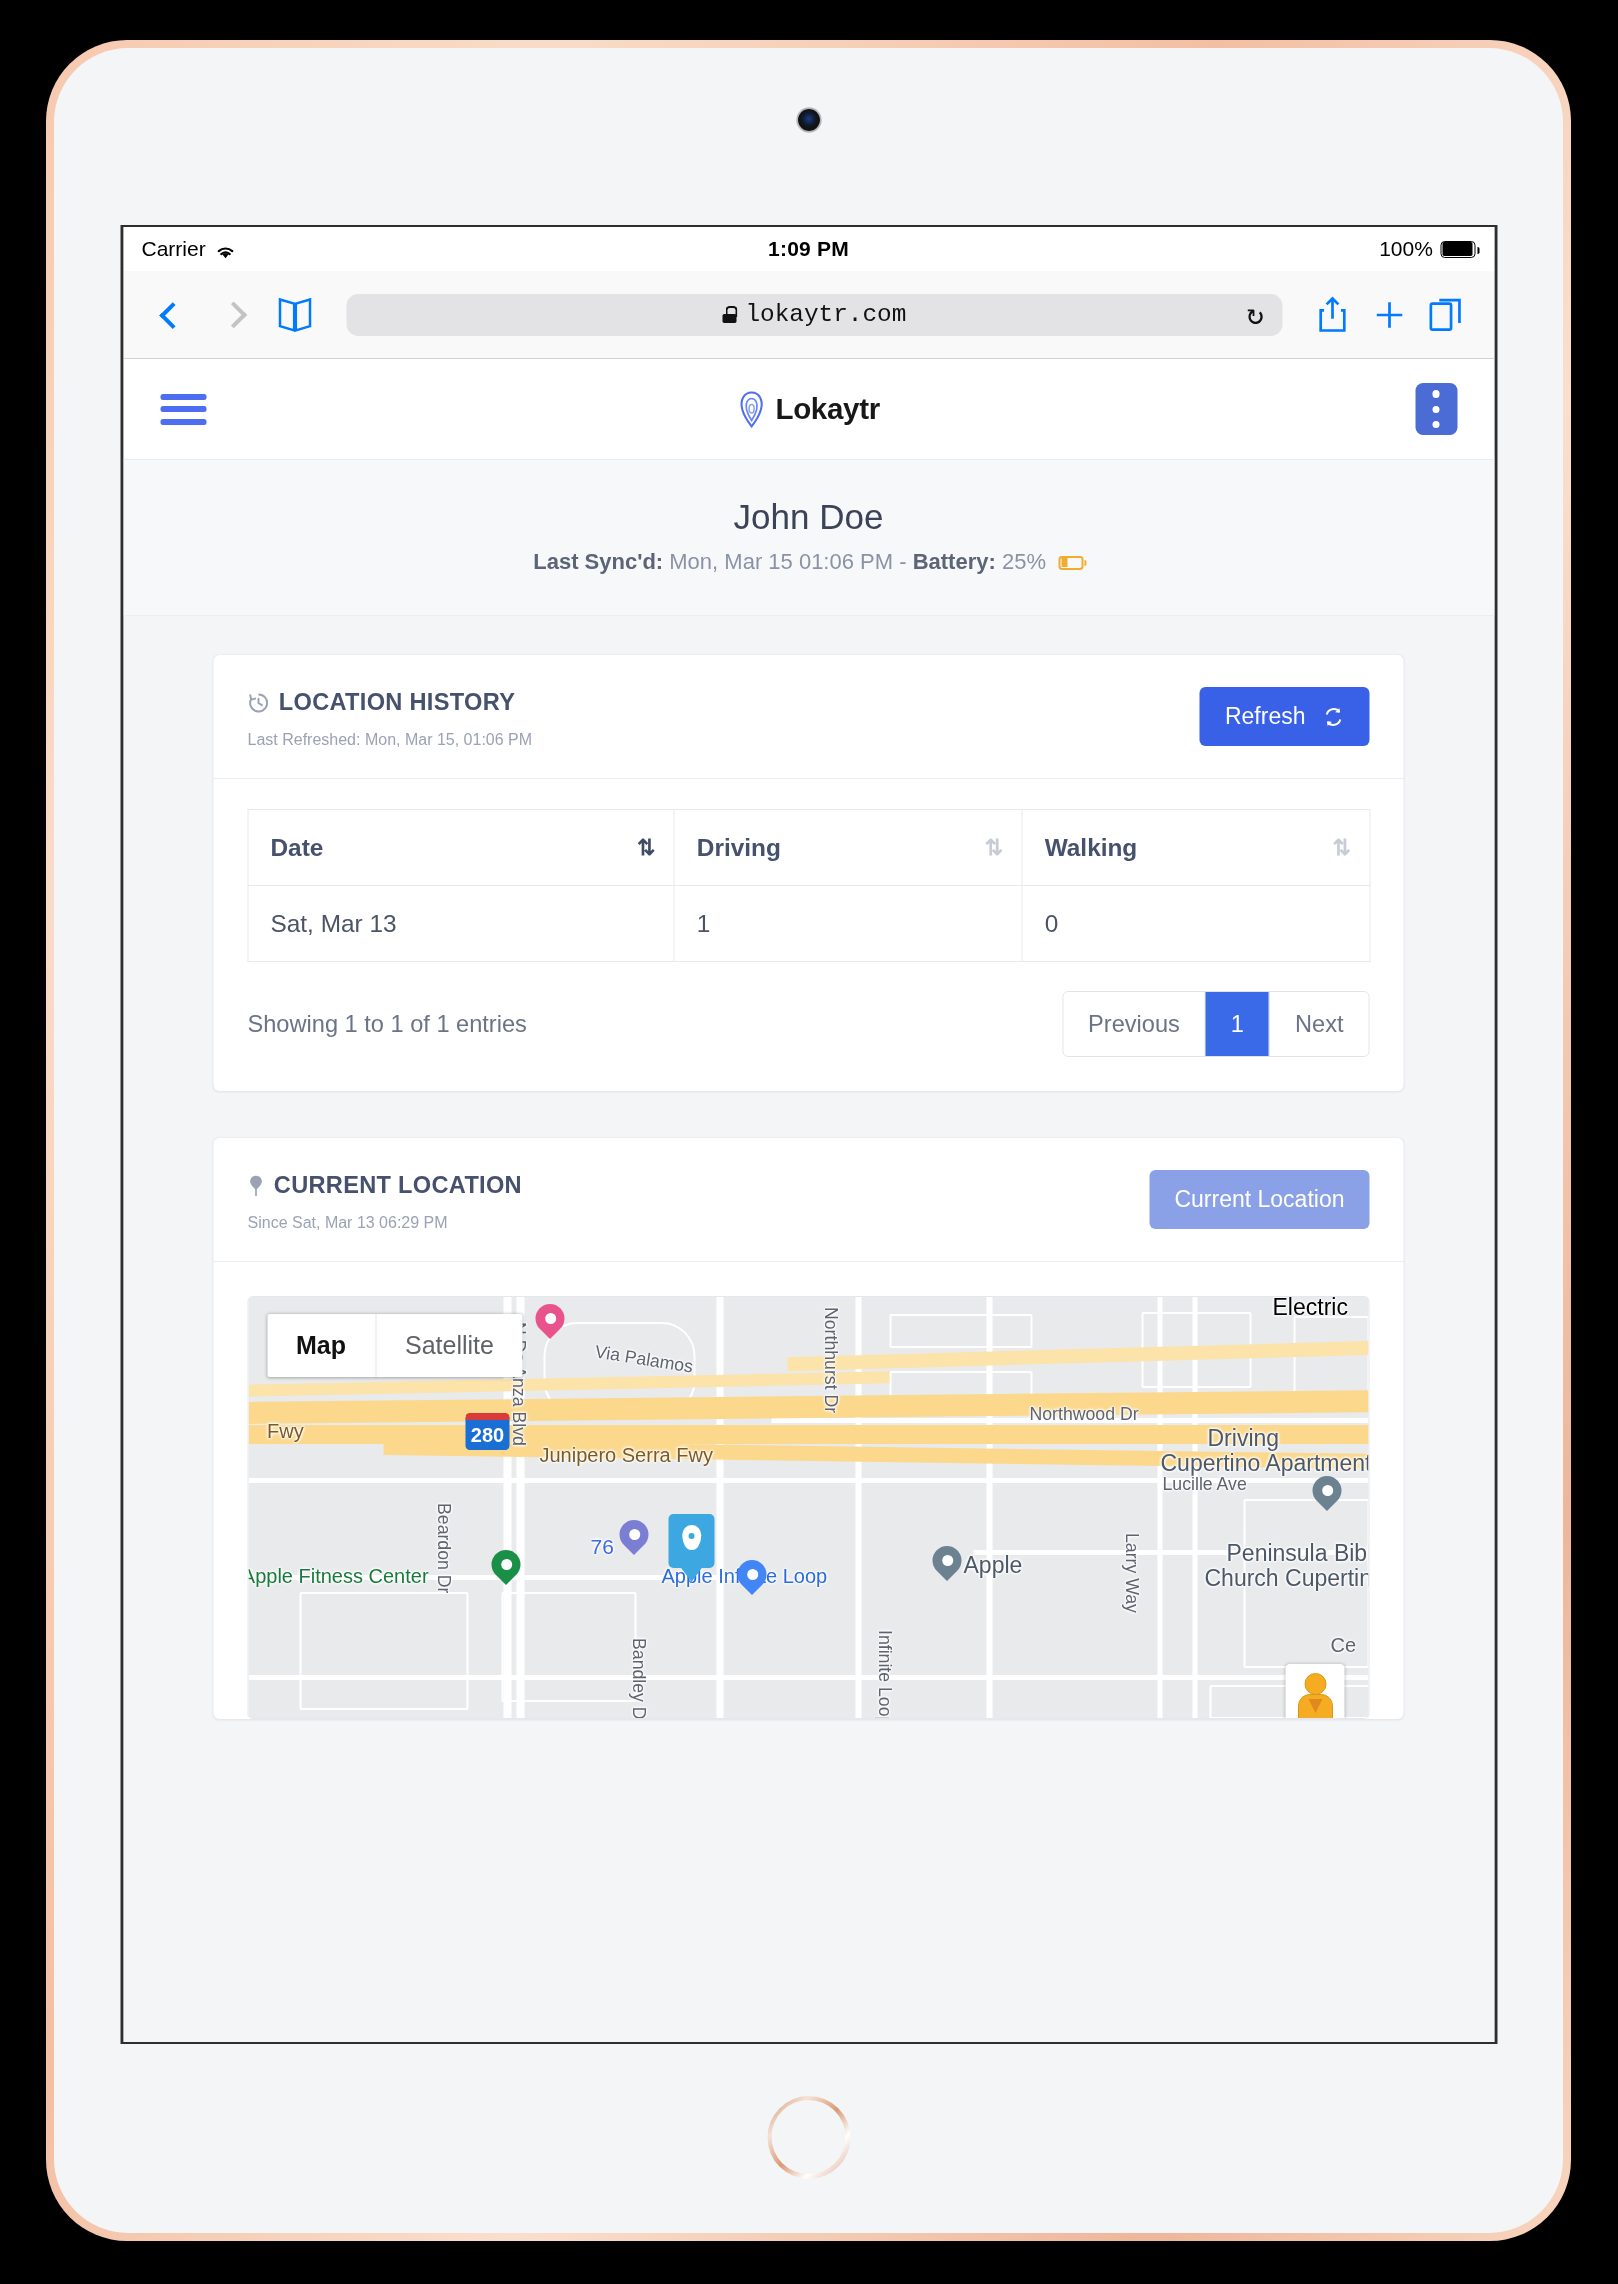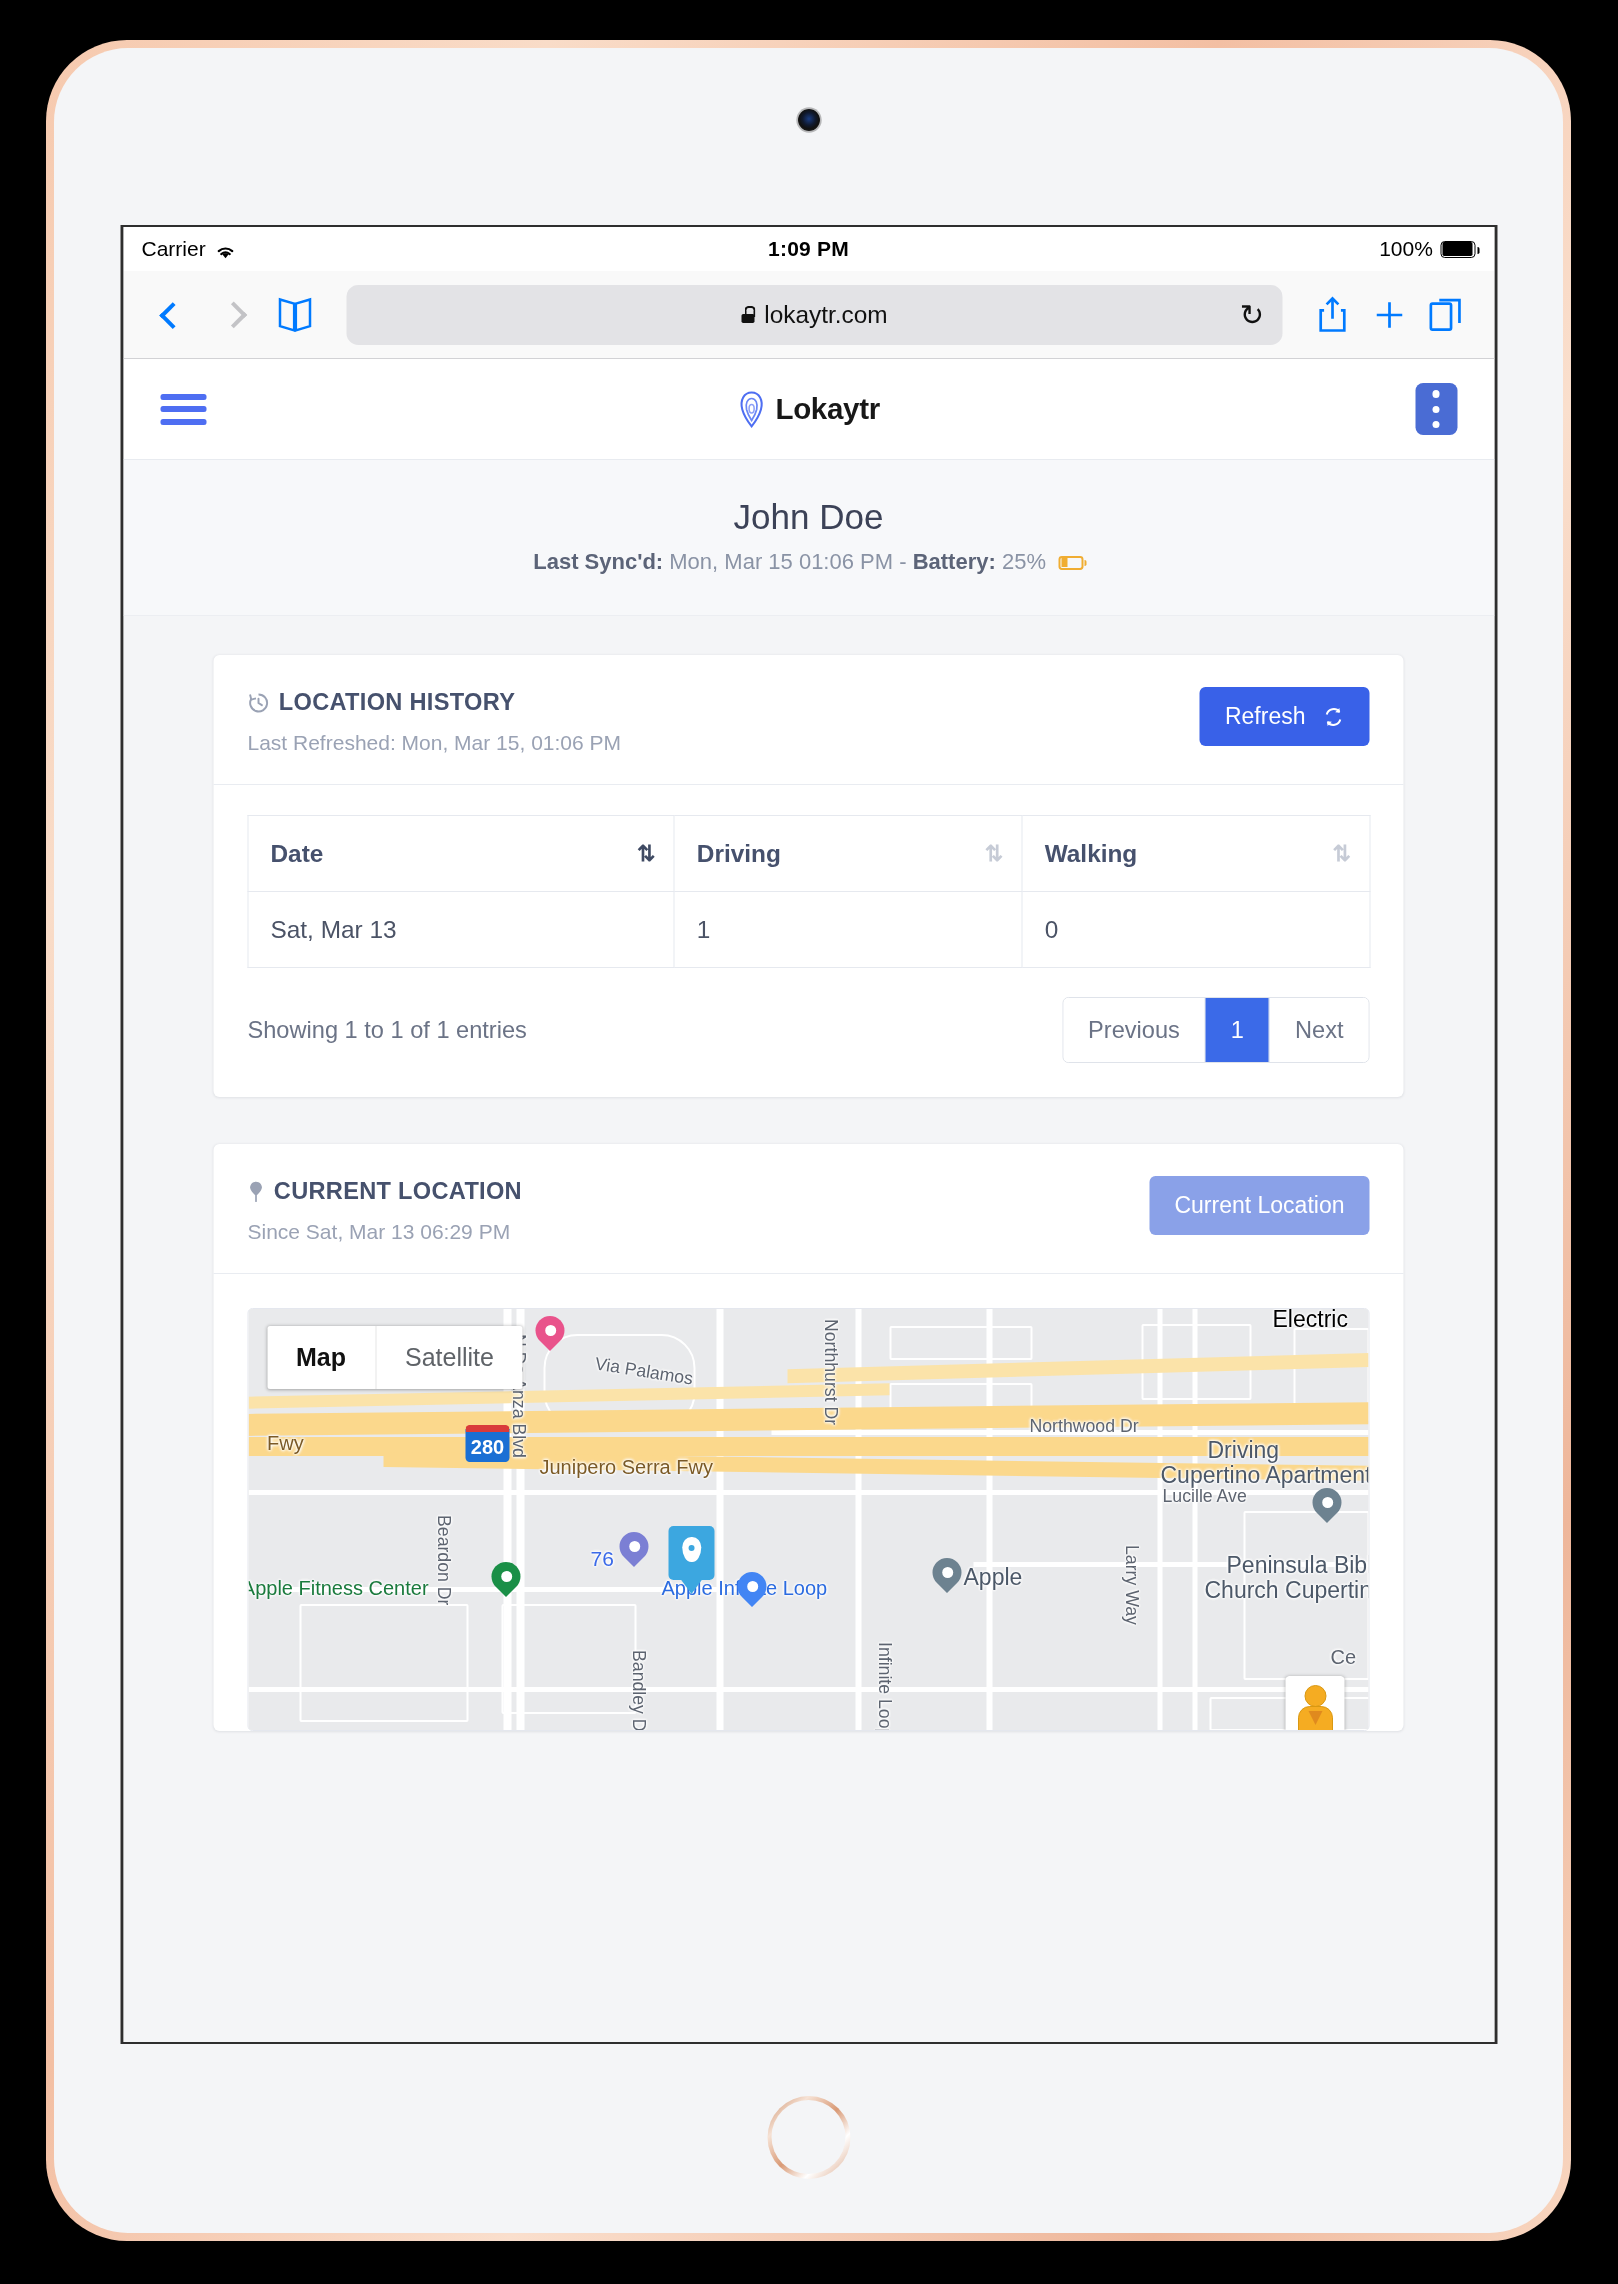--- a/index.html
+++ b/index.html
@@ -92,24 +92,24 @@
     height: 88px; background:#f9f9f9;
     border-bottom:0.8px solid #d2d2d5;
     display:flex; align-items:center; padding: 0 22px; gap: 5px;
   }
   .nav-btn { width:56px; height:56px; display:flex; align-items:center; justify-content:center; cursor:pointer; }
   .chev { width:18.5px; height:18.5px; border-left:4.2px solid #007aff; border-bottom:4.2px solid #007aff; }
   .chev.back { transform: rotate(45deg); }
   .chev.fwd  { transform: rotate(-135deg); border-color:#c3c3c6; }
   .book-icon { width:35px; height:37px; }
   #url-field {
-    flex: 1; height: 60px; margin: 0 18.5px;
+    flex: 1; height: 42px; margin: 0 18.5px;
     background:#e3e3e6; border-radius: 11.8px;
     display:flex; align-items:center; justify-content:center;
-    position:relative; cursor:text;
+    position:relative; cursor:text;font-family:Liberation Mono, monospace;
   }
   #url-text { font-size:24.4px; color:#111; }
   .lock { width:13.5px; height:17px; margin-right:9.3px; position:relative; display:inline-block; }
   .lock::before{content:"";position:absolute;left:0;bottom:0;width:13.5px;height:9.3px;background:#111;border-radius:1.7px;}
   .lock::after{content:"";position:absolute;left:2.9px;top:0;width:7.6px;height:8.4px;border:2.1px solid #111;border-bottom:none;border-radius:4.2px 4.2px 0 0;}
   #reload-btn { position:absolute; right:18.5px; top:50%; transform:translateY(-50%); font-size:29px; color:#111; cursor:pointer; }
   .tool-icon { width:52px; height:52px; display:flex; align-items:center; justify-content:center; cursor:pointer; }
 
   
   #app-header {
@@ -144,21 +144,21 @@
   .mini-batt::after{content:"";position:absolute;right:-5px;top:2.5px;width:2.5px;height:5.9px;background:#f0ad32;border-radius:0 1.7px 1.7px 0;}
   .mini-batt i{position:absolute;left:0.8px;top:0.8px;bottom:0.8px;width:5.9px;background:#f0ad32;display:block;}
 
   
   .card {
     background:#fff; margin: 0 auto; width: 1190px;
     border-radius: 5.9px; box-shadow: 0 0.8px 2.5px rgba(20,30,60,.09);
   }
   .card-head { padding: 34px 34px 29px; position:relative; }
   .card-title { font-size:23.6px; font-weight:700; color:#46516d; letter-spacing:0.3px; display:flex; align-items:center; gap:9.3px;}
-  .card-sub { margin-top:15px; font-size:21px; color:#9aa2b4; }
+  .card-sub { margin-top:15px; font-size:16px; color:#9aa2b4; }
   .card-divider { height:0.8px; background:#e9ecf1; }
   .card-btn {
     position:absolute; right:34px; top:32px;
     border:none; border-radius:5.9px; color:#fff;
     font-size:23px; padding:16px 25px; cursor:pointer;
     display:flex; align-items:center; gap:17px;
     font-family:"Liberation Sans", sans-serif;
   }
   .btn-primary { background:#3961e8; }
   .btn-muted { background:#8aa1e8; }

